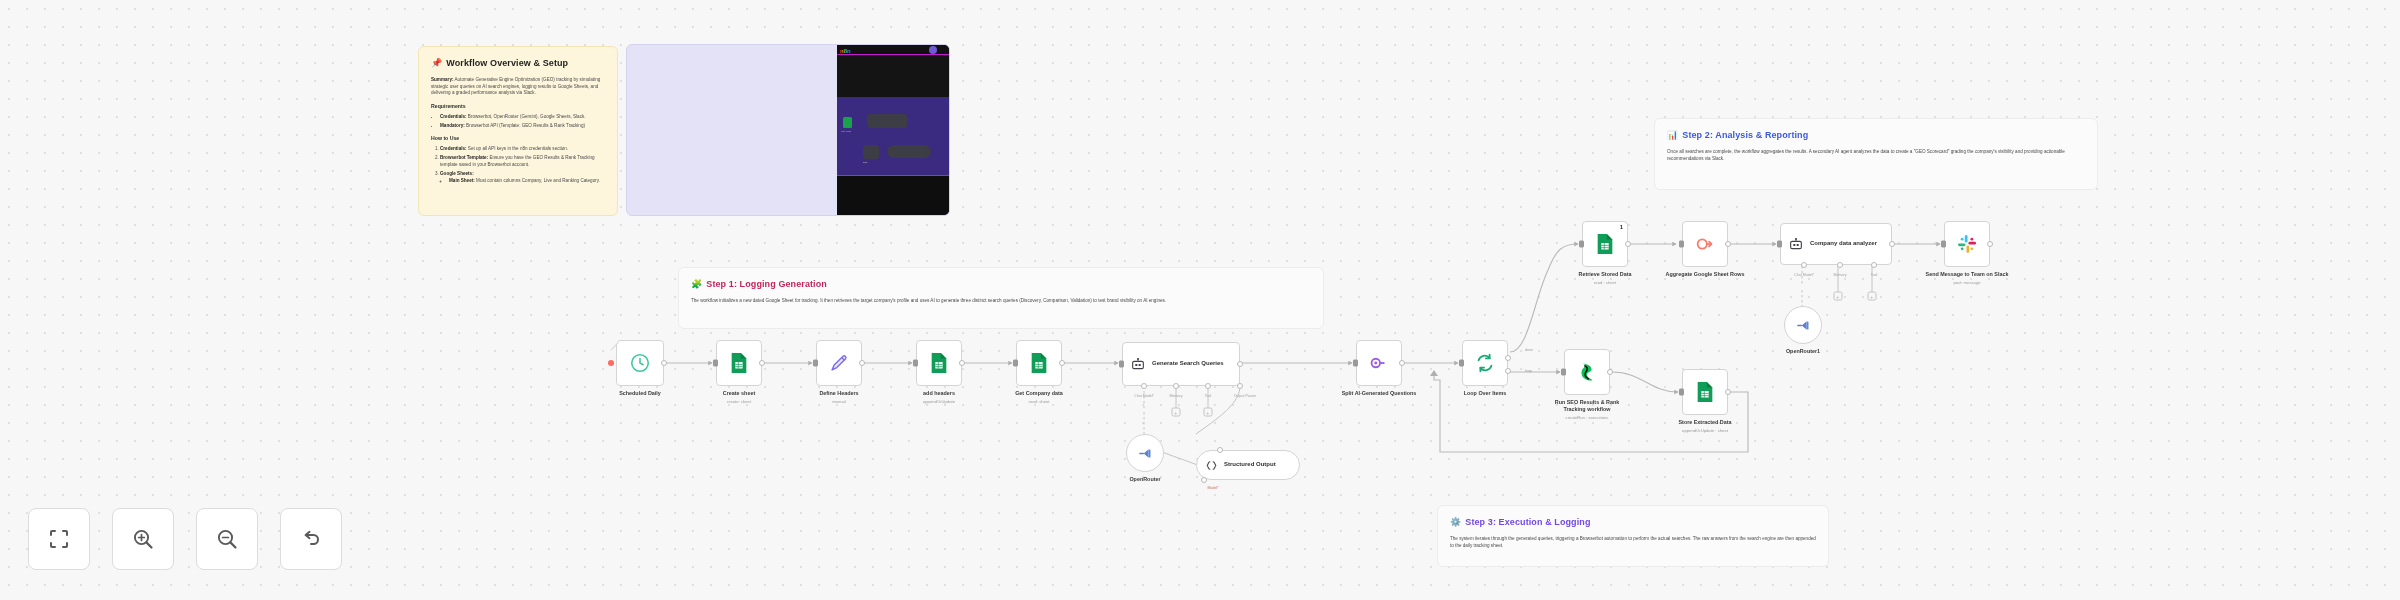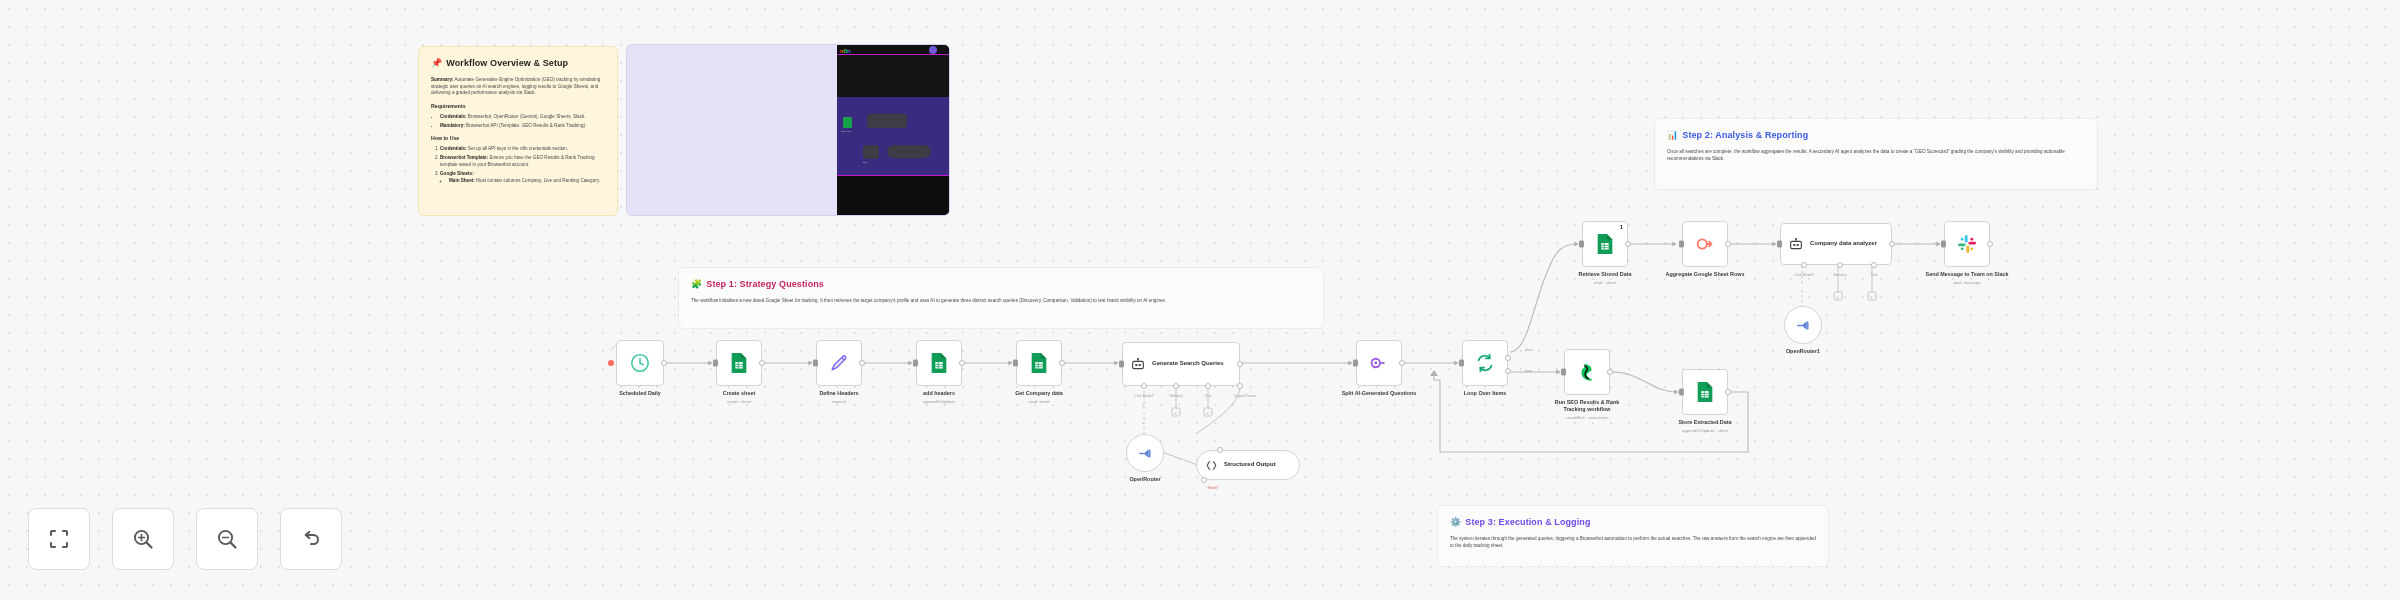--- a/index.html
+++ b/index.html
@@ -277,21 +277,21 @@
         <div class="vt-cap" style="left:4px;top:33px;">Get rows</div>
         <div class="vt-cap" style="left:26px;top:64px;">Edit</div>
       </div>
       <div class="vt-dark2"></div>
     </div>
   </div>
 
   <div class="note" id="note-step1">
     <div class="note-title">
       <span class="note-emoji">🧩</span>
-      <span>Step 1: Strategy Questions</span>
+      <span>Step 1: Logging Generation</span>
     </div>
     <p>The workflow initializes a new dated Google Sheet for tracking. It then retrieves the target company's profile and uses AI to generate three distinct search queries (Discovery, Comparison, Validation) to test brand visibility on AI engines.</p>
   </div>
 
   <div class="note" id="note-step2">
     <div class="note-title">
       <span class="note-emoji">📊</span>
       <span>Step 2: Analysis &amp; Reporting</span>
     </div>
     <p>Once all searches are complete, the workflow aggregates the results. A secondary AI agent analyzes the data to create a "GEO Scorecard" grading the company's visibility and providing actionable recommendations via Slack.</p>

